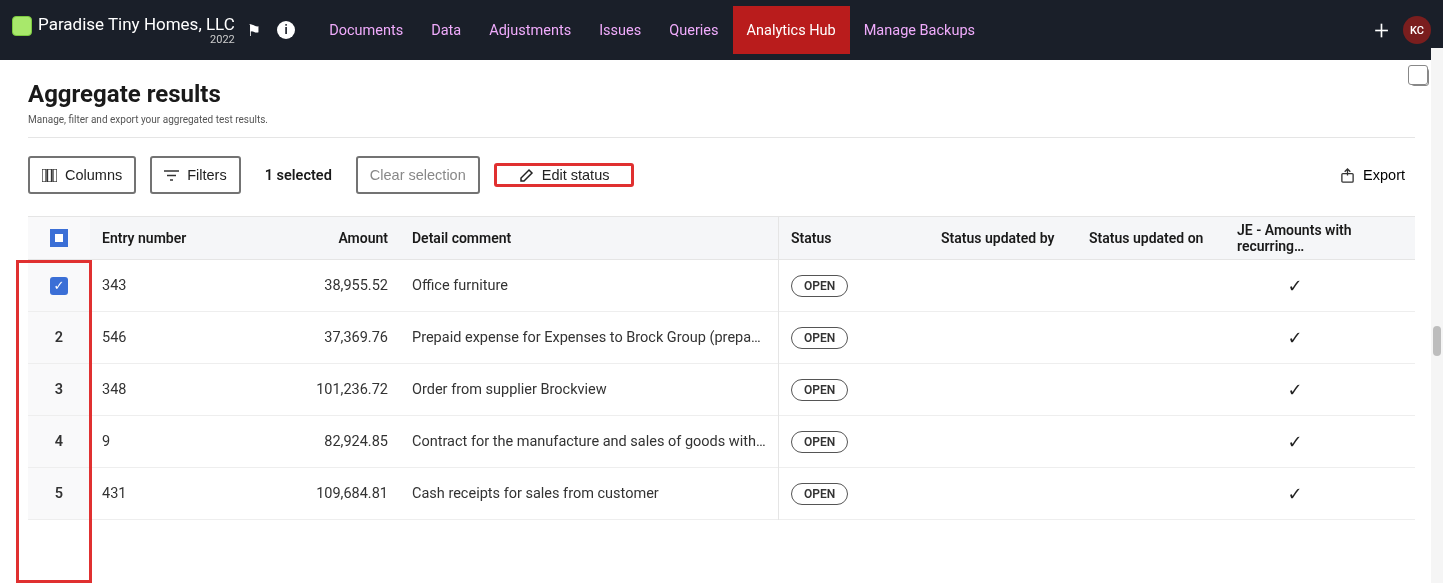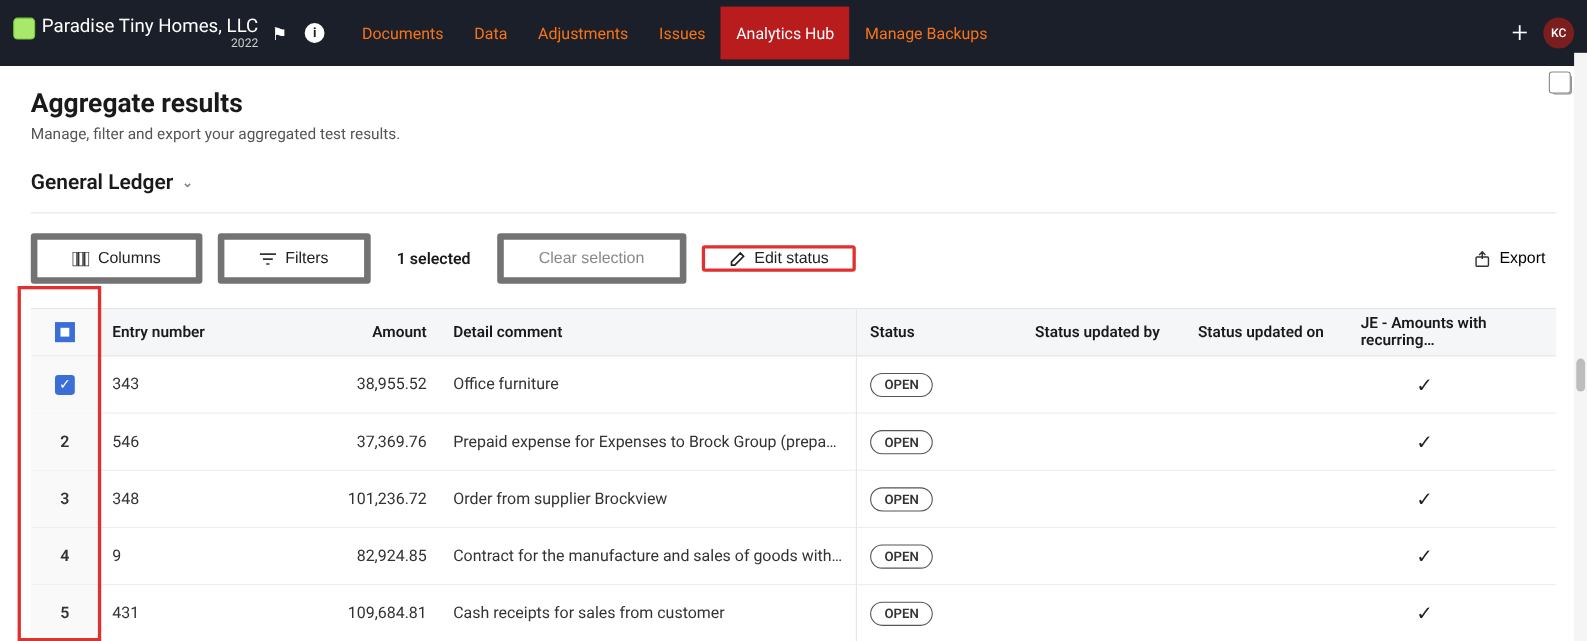--- a/index.html
+++ b/index.html
@@ -9,37 +9,37 @@
   .topnav { background: #1a1f29; color: #fff; height: 60px; display: flex; align-items: center; padding: 0 12px; }
   .brand-box { display: flex; align-items: flex-start; gap: 6px; margin-right: 12px; }
   .brand-icon { width: 20px; height: 20px; background: #a8e86b; border-radius: 4px; border: 1px solid #7bc93f; margin-top: 2px; }
   .brand-text { display: flex; flex-direction: column; }
   .brand-name { font-size: 17px; font-weight: 400; color: #fff; }
   .brand-year { font-size: 11px; color: #ccc; text-align: right; margin-top: -1px; }
   .nav-icons { display: flex; align-items: center; gap: 16px; margin-right: 20px; }
   .nav-flag { color: #fff; font-size: 16px; }
   .nav-info { width: 18px; height: 18px; border-radius: 50%; background: #fff; color: #1a1f29; display: flex; align-items: center; justify-content: center; font-size: 12px; font-weight: 700; }
   .nav-tabs { display: flex; align-items: stretch; height: 48px; }
-  .nav-tab { padding: 0 14px; display: flex; align-items: center; color: #f97316; font-size: 14.5px; cursor: pointer; }
+  .nav-tab { padding: 0 14px; display: flex; align-items: center; color: #f0abfc; font-size: 14.5px; cursor: pointer; }
   .nav-tab.active { background: #b91c1c; color: #fff; }
   .nav-right { margin-left: auto; display: flex; align-items: center; gap: 14px; }
   .plus-icon { font-size: 26px; color: #fff; cursor: pointer; font-weight: 300; }
   .avatar { width: 28px; height: 28px; border-radius: 50%; background: #7a1e1e; color: #fff; display: flex; align-items: center; justify-content: center; font-size: 11px; font-weight: 500; }
   
   
   .page { padding: 20px 28px 0 28px; }
   .page-title { font-size: 24px; font-weight: 700; margin-bottom: 6px; }
-  .page-sub { font-size: 14px; color: #555; margin-bottom: 24px; }
+  .page-sub { font-size: 10px; color: #555; margin-bottom: 12px; }
   .section-select { display: flex; align-items: center; gap: 8px; font-size: 19px; font-weight: 600; margin-bottom: 16px; cursor: pointer; }
   .chev { font-size: 12px; color: #888; }
   .divider { height: 1px; background: #e5e5e5; margin-bottom: 18px; }
   
   
   .toolbar { display: flex; align-items: center; gap: 14px; margin-bottom: 22px; }
-  .btn { display: flex; align-items: center; gap: 8px; border: 6px solid #737373; background: #fff; padding: 9px 32px; border-radius: 3px; font-size: 14.5px; cursor: pointer; color: #222; }
+  .btn { display: flex; align-items: center; gap: 8px; border: 2px solid #737373; background: #fff; padding: 9px 12px; border-radius: 3px; font-size: 14.5px; cursor: pointer; color: #222; }
   .btn-plain { border: none; background: none; padding: 9px 10px; font-size: 14.5px; cursor: pointer; }
   .btn-muted { color: #888; }
   .btn-hl { border: 3px solid #e03030; padding: 1px 22px; font-weight: 500; }
   .spacer { flex: 1; }
   .export-ico { width: 15px; height: 15px; }
   
   
   .table-wrap { position: relative; display: flex; }
   .left-pane { width: 750px; overflow: hidden; position: relative; }
   .right-pane { flex: 1; overflow: hidden; position: relative; border-left: 1px solid #e5e5e5; }
@@ -87,40 +87,37 @@
   </div>
   <div class="nav-icons">
     <span class="nav-flag">⚑</span>
     <span class="nav-info">i</span>
   </div>
   <div class="nav-tabs" id="nav-tabs">
       <div class="nav-tab">Documents</div>
       <div class="nav-tab">Data</div>
       <div class="nav-tab">Adjustments</div>
       <div class="nav-tab">Issues</div>
+      <div class="nav-tab">Queries</div>
       <div class="nav-tab active">Analytics Hub</div>
       <div class="nav-tab">Manage Backups</div>
     </div>
   <div class="nav-right">
     <span class="plus-icon">+</span>
     <div class="avatar">KC</div>
   </div>
 </div>
 
 <div class="side-copy"></div>
 <div class="vscroll-track"></div>
 <div class="vscroll-thumb"></div>
 
 <div class="page">
   <div class="page-title">Aggregate results</div>
   <div class="page-sub">Manage, filter and export your aggregated test results.</div>
-  <div class="section-select">
-    <span>General Ledger</span>
-    <span class="chev">⌄</span>
-  </div>
   <div class="divider"></div>
 
   <div class="toolbar">
     <button class="btn">
       <svg width="15" height="13">
           <rect x="0" y="0" width="4" height="13" fill="none" stroke="#333" stroke-width="1.3"></rect>
           <rect x="5.5" y="0" width="4" height="13" fill="none" stroke="#333" stroke-width="1.3"></rect>
           <rect x="11" y="0" width="4" height="13" fill="none" stroke="#333" stroke-width="1.3"></rect>
         </svg>
       <span>Columns</span>

